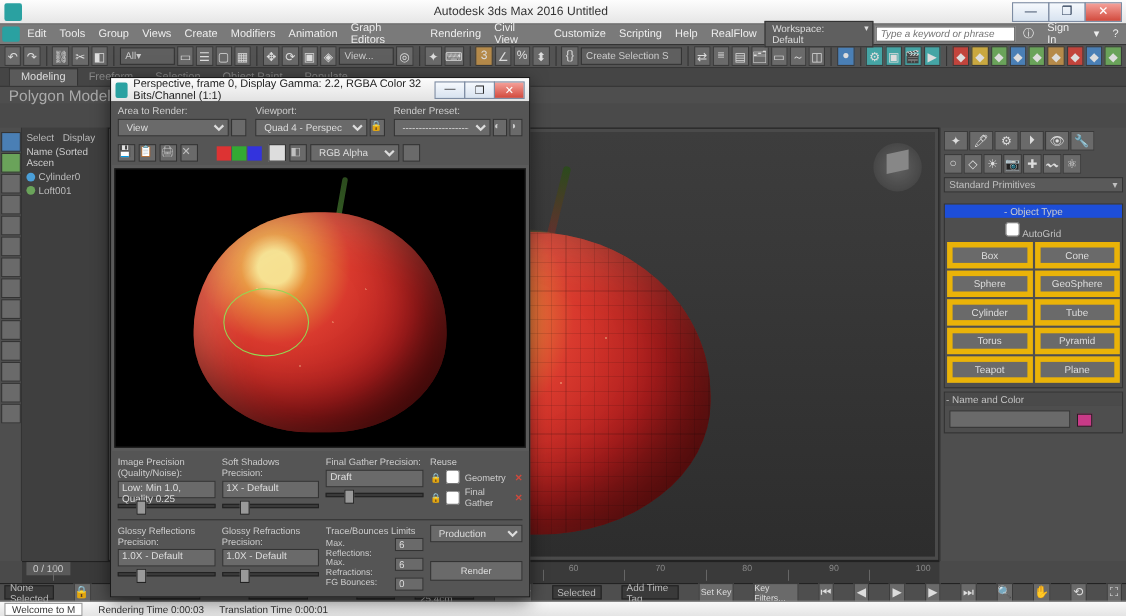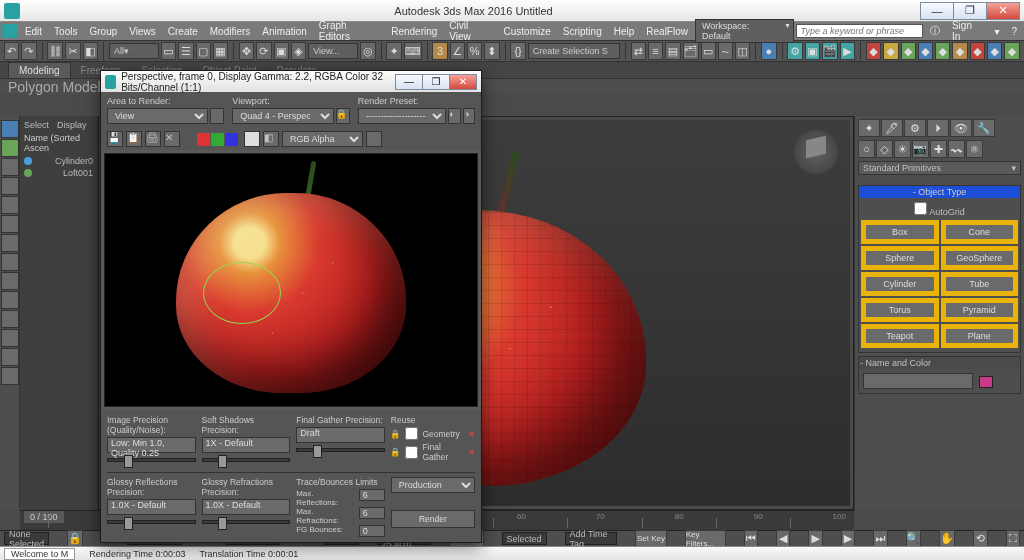--- a/index.html
+++ b/index.html
@@ -36,21 +36,21 @@
   .ribbon2 { height:15px; background:#4e4e4e; display:flex;align-items:center;padding:0 8px;gap:18px;font-size:14px;color:#aaa; }
 
   
   .main { position:absolute; top:116px; bottom:50px; left:0; right:0; display:flex; }
   .leftstrip { width:20px;background:#4e4e4e;border-right:1px solid #333;display:flex;flex-direction:column;gap:1px;padding-top:4px;}
   .leftstrip .lsbtn{width:18px;height:18px;background:#6a6a6a;border:1px solid #333;margin:0 auto;}
   .leftstrip .lsbtn.b1{background:#4a7fb5;} .leftstrip .lsbtn.b2{background:#6aa35a;}
 
   .scenepanel { width:78px;background:#3f3f3f;border-right:1px solid #333;padding:4px;font-size:9px;color:#bbb; }
   .scenepanel .hdr{font-size:9px;color:#ccc;margin-bottom:2px;}
-  .scenepanel .item{display:flex;align-items:center;gap:3px;padding:1px 0;justify-content:space-between;}
+  .scenepanel .item{display:flex;align-items:center;gap:3px;padding:1px 0;}
   .scenepanel .dot{width:8px;height:8px;border-radius:50%;background:#4a9fd8;}
   .scenepanel .dot.g{background:#6aa35a;}
 
   .viewport { flex:1;background:#4a4a4a;position:relative;border:1px solid #222; }
   .vpinner { position:absolute;inset:3px;background:linear-gradient(#3d3d3d,#2d2d2d);overflow:hidden;}
 
   
   .applewrap{position:absolute;left:50%;top:52%;transform:translate(-50%,-50%);width:340px;height:330px;}
   .apple{position:absolute;left:0;top:55px;width:340px;height:275px;border-radius:48% 48% 46% 46%/54% 54% 44% 44%;
          background:radial-gradient(circle at 32% 28%,#f6e090 0 8%,#e8913c 16%,#d93a2e 35%,#b41e1e 62%,#6d0e0e 100%);

